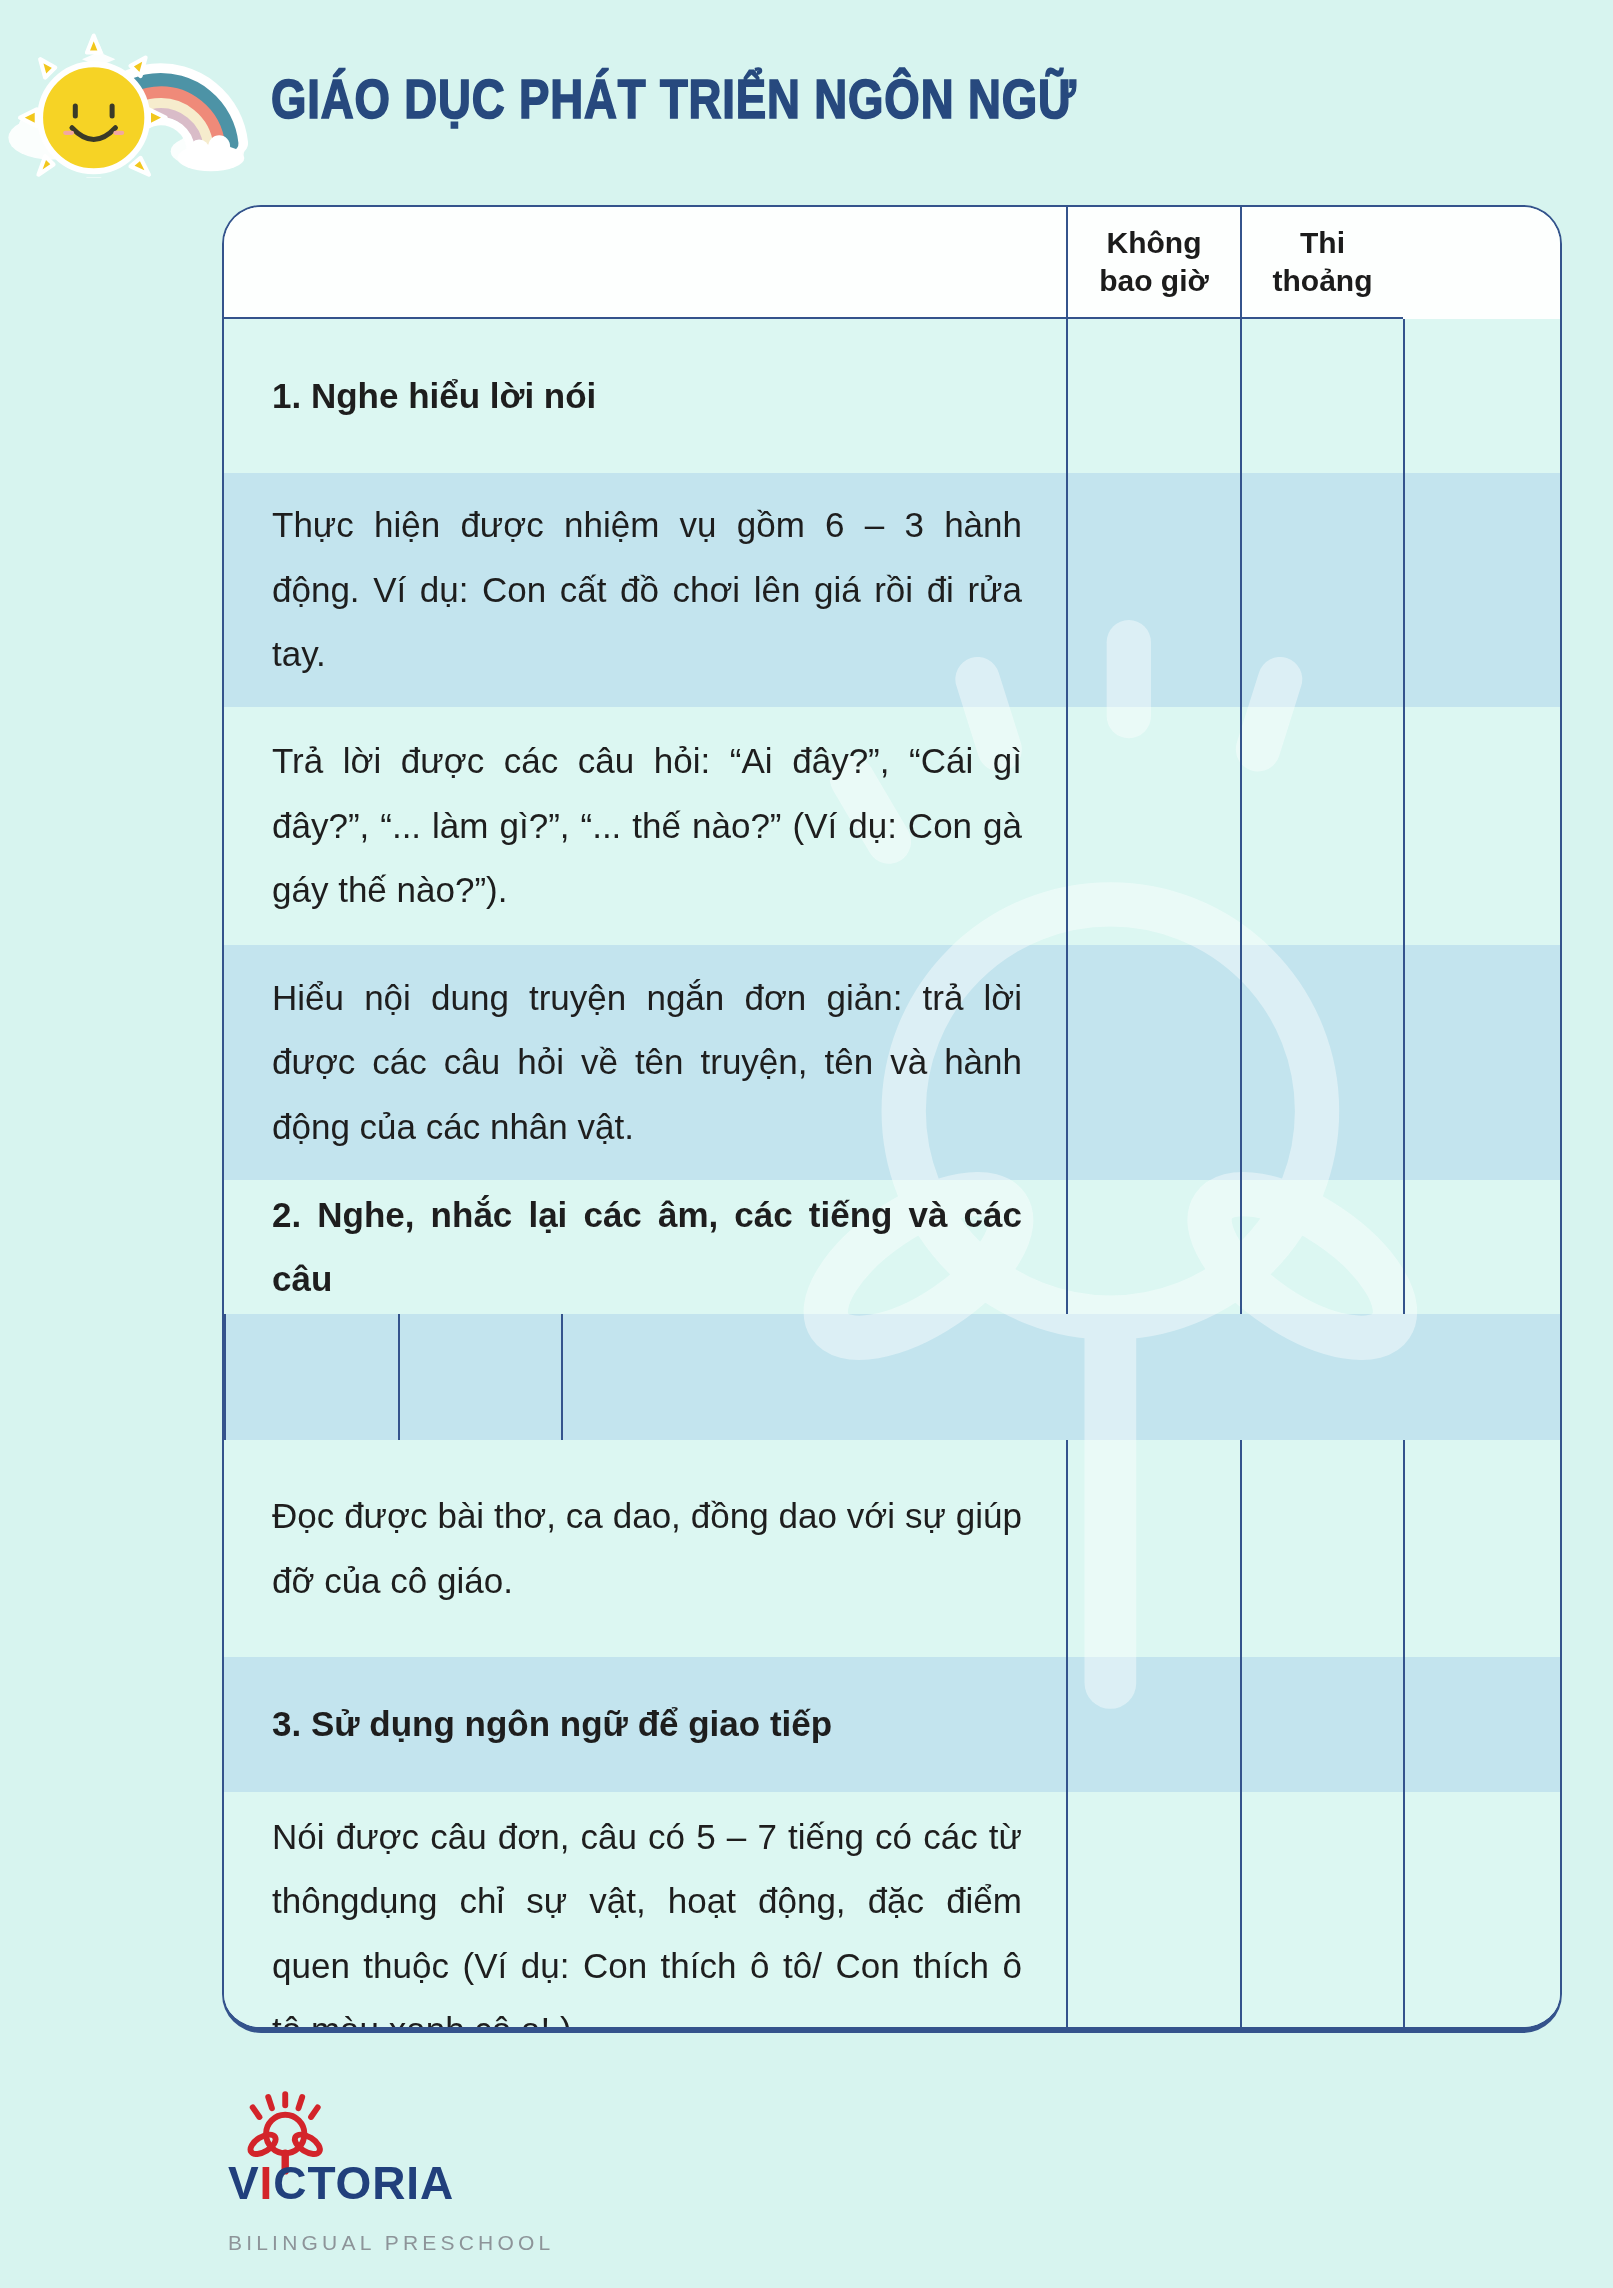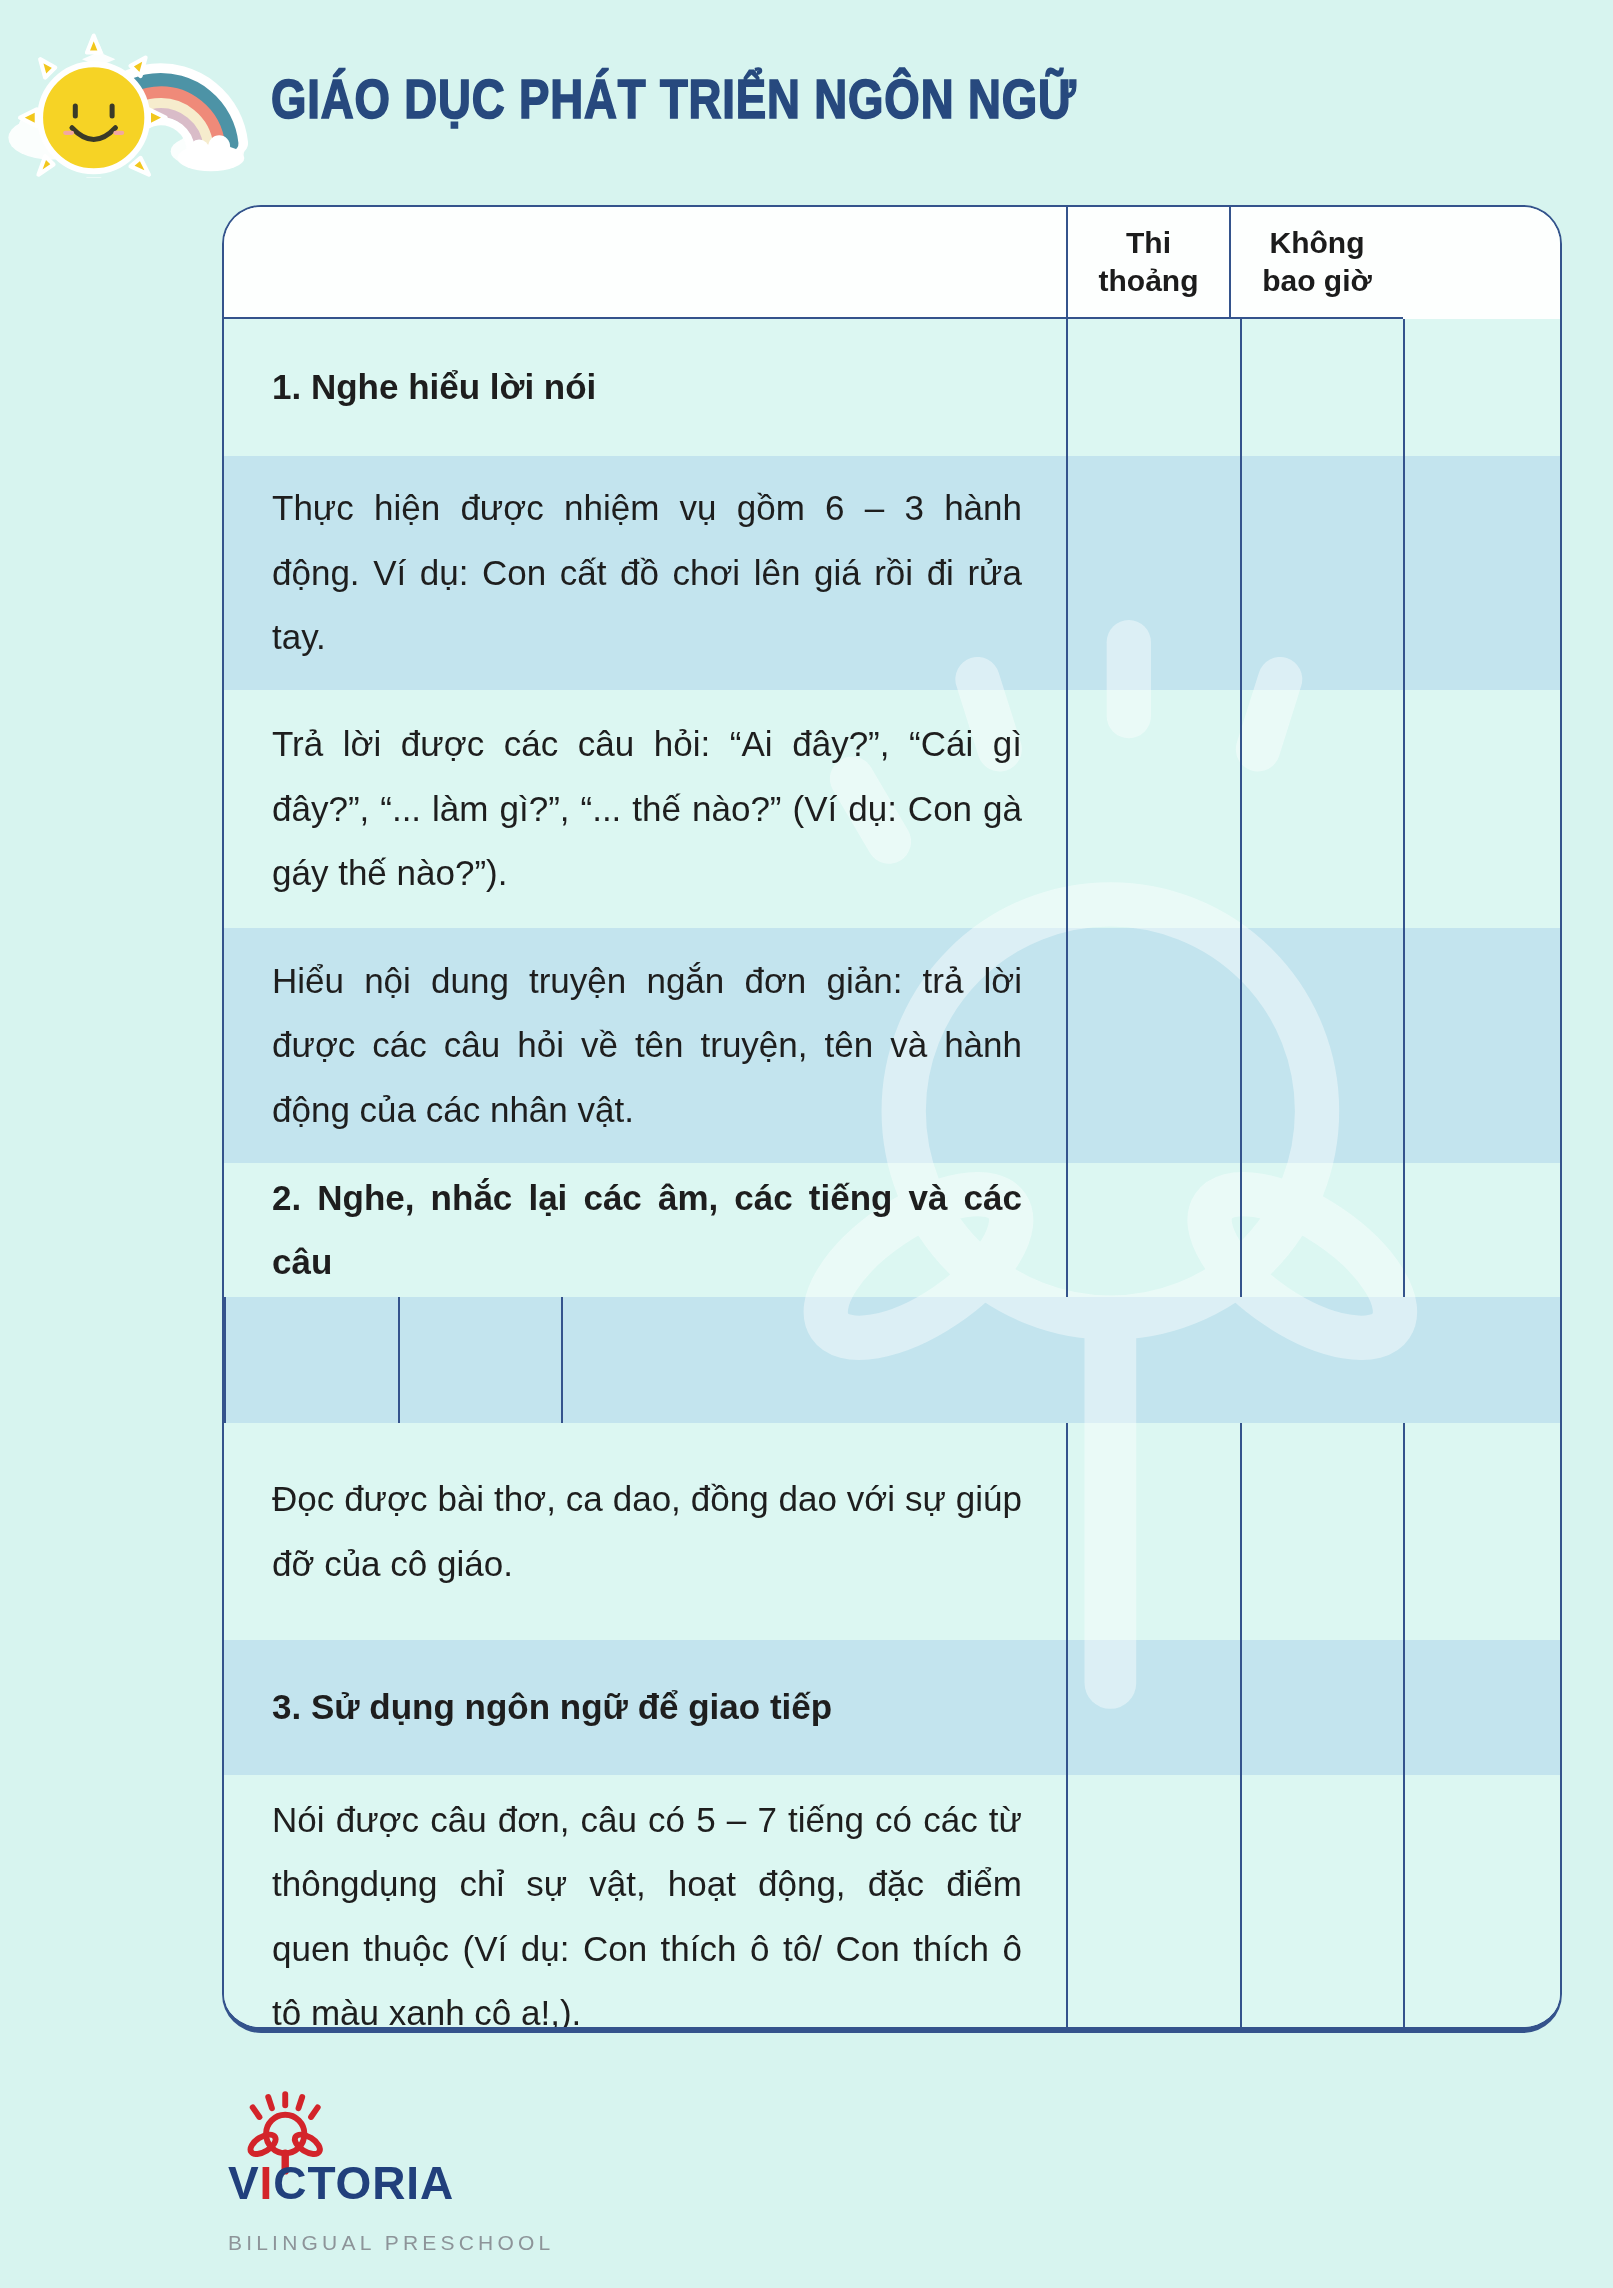--- a/index.html
+++ b/index.html
@@ -172,29 +172,29 @@
         <path d="M292 96 l-12 38"></path>
         <circle cx="200" cy="330" r="112"></circle>
         <ellipse cx="96" cy="414" rx="58" ry="26" transform="rotate(-34 96 414)"></ellipse>
         <ellipse cx="304" cy="414" rx="58" ry="26" transform="rotate(34 304 414)"></ellipse>
         <path d="M200 446 L200 640" stroke-width="28"></path>
       </g>
     </svg>
 
     <div class="trow thead">
       <div class="cell criteria"></div>
+      <div class="cell box b1">
+        <div class="head-label">Không bao giờ</div>
+      </div>
       <div class="cell box b2">
         <div class="head-label">Thi thoảng</div>
       </div>
-      <div class="cell box b1">
-        <div class="head-label">Không bao giờ</div>
-      </div>
-    </div>
-
-    <div class="trow shade-light section" style="height:137px">
+    </div>
+
+    <div class="trow shade-light section" style="height:154px">
       <div class="cell criteria">
           <p>1. Nghe hiểu lời nói</p>
         </div>
       <div class="cell box b1"></div>
       <div class="cell box b2"></div>
       <div class="cell box b3"></div>
     </div>
 
     <div class="trow shade-dark" style="height:234px">
       <div class="cell criteria">

